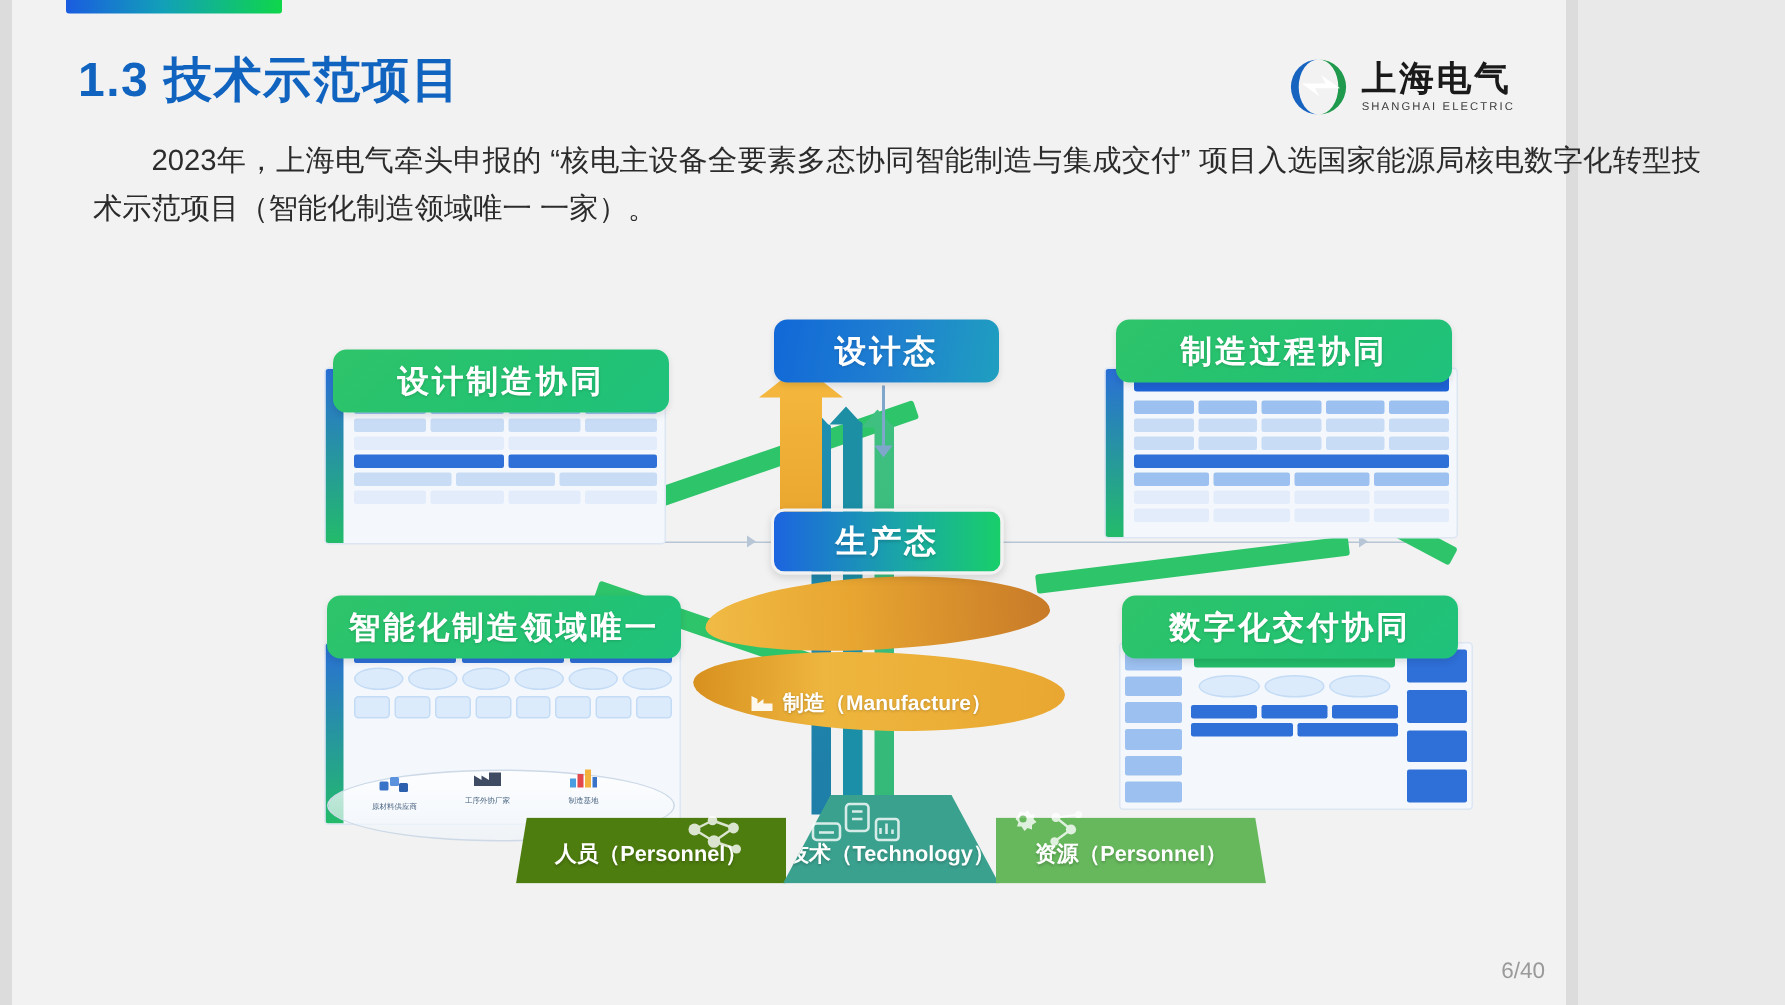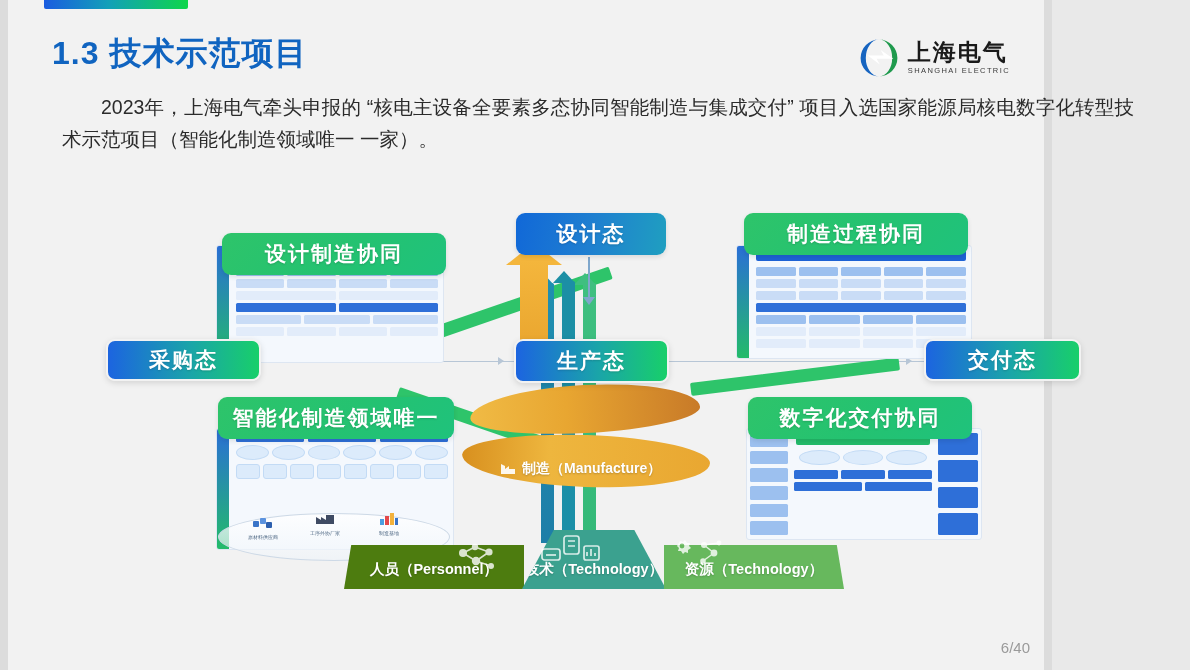--- a/index.html
+++ b/index.html
@@ -521,21 +521,21 @@
       <span>制造（Manufacture）</span>
     </div>
 
     <div class="base" id="base-personnel">
       <span>人员（Personnel）</span>
     </div>
     <div class="base" id="base-technology">
       <span>技术（Technology）</span>
     </div>
     <div class="base" id="base-resources">
-      <span>资源（Technology）</span>
+      <span>资源（Personnel）</span>
     </div>
 
     <svg class="base-icons" id="icons-personnel" width="44" height="32" viewBox="0 0 44 32">
       <g fill="#ffffff">
         <circle cx="8" cy="10" r="4"></circle>
           <circle cx="20" cy="4" r="3.2"></circle>
         <circle cx="21" cy="18" r="4.2"></circle>
           <circle cx="34" cy="9" r="3.6"></circle>
         <circle cx="36" cy="23" r="3"></circle>
       </g>
@@ -568,25 +568,23 @@
         <path d="M32 8 L42 16 M42 16 L31 24 M32 8 L47 6"></path>
       </g>
     </svg>
 
     <div class="pill pill-green" id="pill-design-mfg">设计制造协同</div>
 
     <div class="pill pill-blue" id="pill-design-state">设计态</div>
 
     <div class="pill pill-green" id="pill-mfg-process">制造过程协同</div>
 
-    <div class="pill pill-state" id="pill-purchase">采购态</div>
 
     <div class="pill pill-state" id="pill-production">生产态</div>
 
-    <div class="pill pill-state" id="pill-delivery">交付态</div>
 
     <div class="pill pill-green" id="pill-supply-chain">智能化制造领域唯一</div>
 
     <div class="pill pill-green" id="pill-digital-del">数字化交付协同</div>
 
   </div>
 
   <div class="page-num">6/40</div>
 
 </div>

